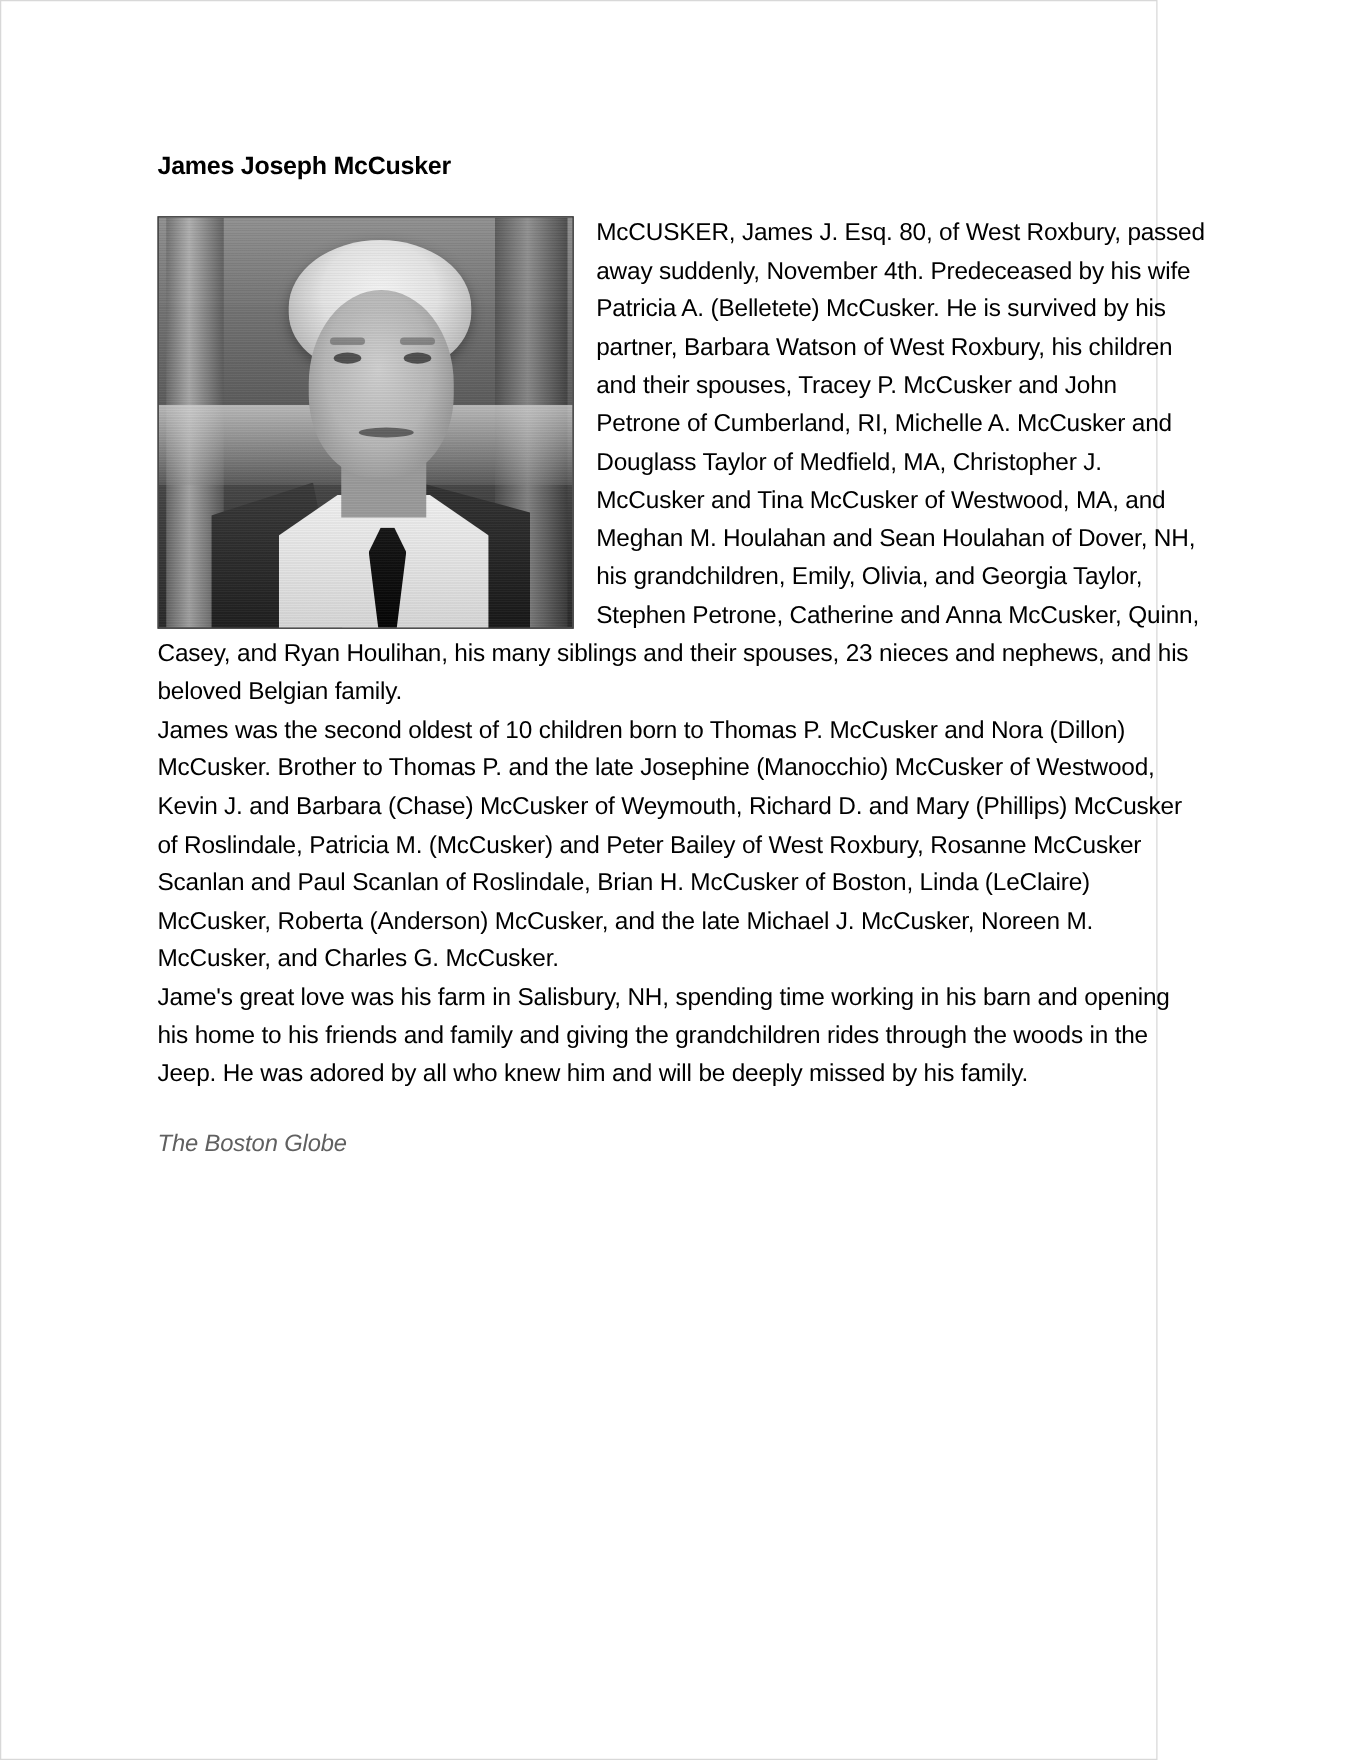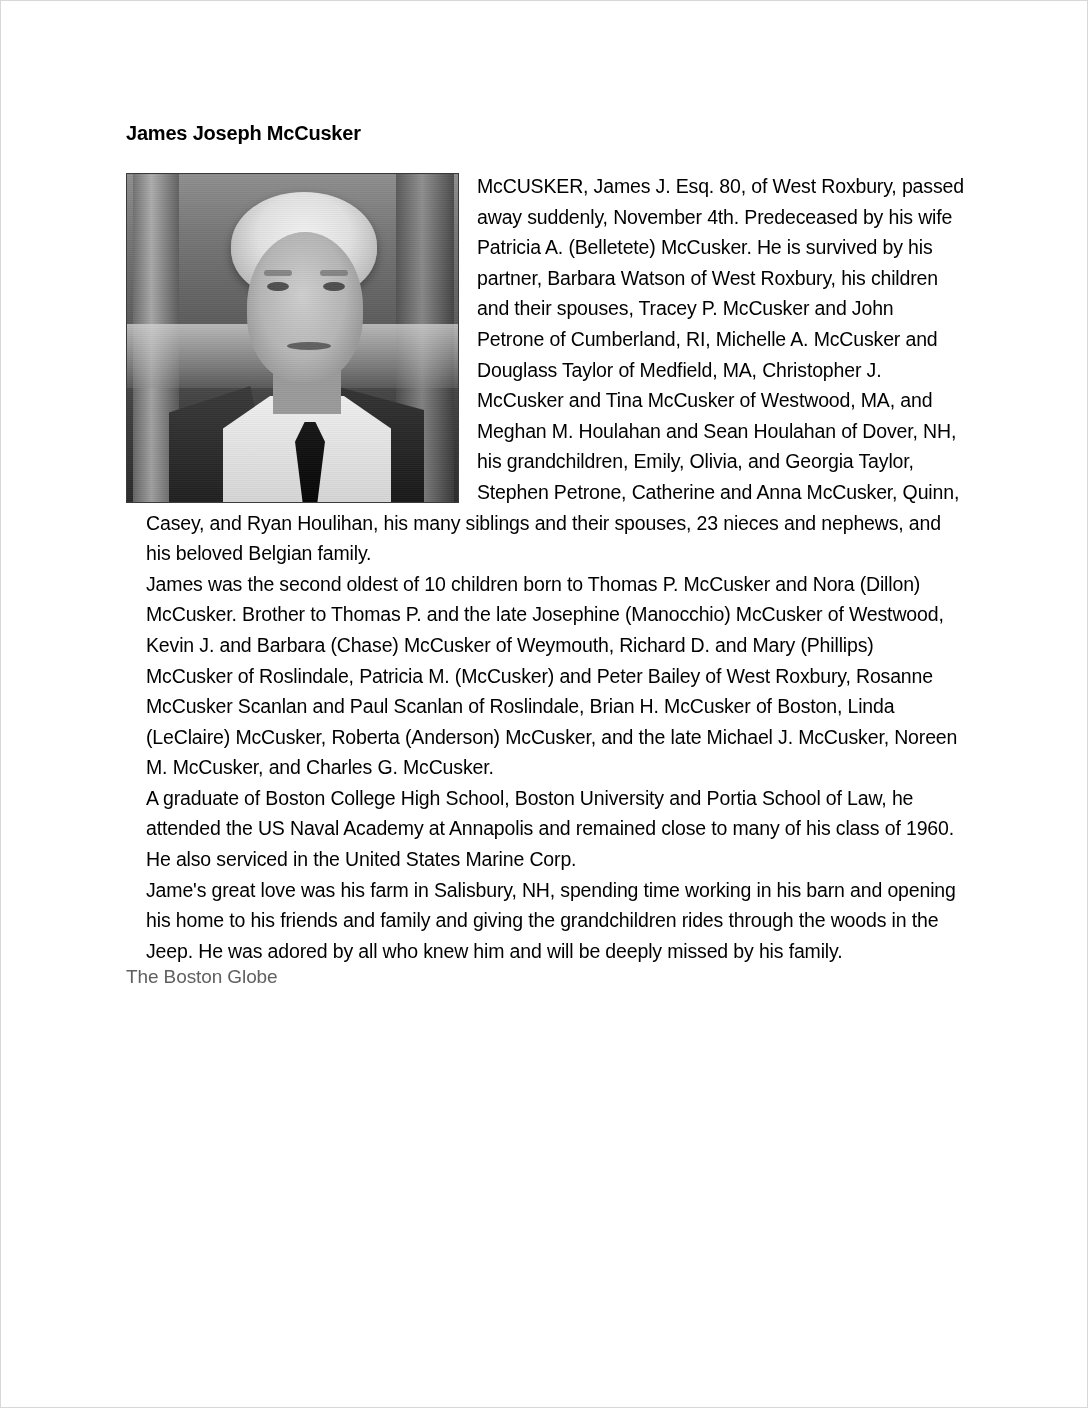--- a/index.html
+++ b/index.html
@@ -12,21 +12,21 @@
     height: 1408px;
     font-family: "Liberation Sans", sans-serif;
     color: #000000;
     overflow: hidden;
     position: relative;
   }
   .page {
     position: absolute;
     left: 0;
     top: 0;
-    width: 1088px;
+    width: 926px;
     height: 1408px;
     background: #ffffff;
     border: 1px solid #d8d8d8;
     box-sizing: border-box;
   }
   .content {
     position: absolute;
     left: 125px;
     top: 120px;
     width: 838px;
@@ -149,23 +149,25 @@
     background: linear-gradient(180deg, #161616, #050505);
     clip-path: polygon(32% 0%, 68% 0%, 100% 24%, 74% 100%, 26% 100%, 0% 24%);
   }
   .ph-grain {
     position: absolute;
     inset: 0;
     background-image:
       repeating-linear-gradient(0deg, rgba(255,255,255,.035) 0 1px, rgba(0,0,0,.035) 1px 2px);
     pointer-events: none;
   }
-  .para { margin: 0; padding-left: 20px; }
+  .para { margin: 0; }
   .source {
+    margin-top: 30px;
     font-size: 19px;
+    font-style: italic;
     color: #606060;
     letter-spacing: -0.1px;
   }
   .clearfix::after { content: ""; display: block; clear: both; }
 </style>
 </head>
 <body>
 
 <div class="page">
   <div class="content">
@@ -191,19 +193,18 @@
           <div class="ph-eye-l"></div>
           <div class="ph-eye-r"></div>
           <div class="ph-mouth"></div>
           <div class="ph-tie"></div>
           <div class="ph-grain"></div>
         </div>
       </div>
 
       <p class="para">McCUSKER, James J. Esq. 80, of West Roxbury, passed away suddenly, November 4th. Predeceased by his wife Patricia A. (Belletete) McCusker. He is survived by his partner, Barbara Watson of West Roxbury, his children and their spouses, Tracey P. McCusker and John Petrone of Cumberland, RI, Michelle A. McCusker and Douglass Taylor of Medfield, MA, Christopher J. McCusker and Tina McCusker of Westwood, MA, and Meghan M. Houlahan and Sean Houlahan of Dover, NH, his grandchildren, Emily, Olivia, and Georgia Taylor, Stephen Petrone, Catherine and Anna McCusker, Quinn, Casey, and Ryan Houlihan, his many siblings and their spouses, 23 nieces and nephews, and his beloved Belgian family.</p>
       <p class="para">James was the second oldest of 10 children born to Thomas P. McCusker and Nora (Dillon) McCusker. Brother to Thomas P. and the late Josephine (Manocchio) McCusker of Westwood, Kevin J. and Barbara (Chase) McCusker of Weymouth, Richard D. and Mary (Phillips) McCusker of Roslindale, Patricia M. (McCusker) and Peter Bailey of West Roxbury, Rosanne McCusker Scanlan and Paul Scanlan of Roslindale, Brian H. McCusker of Boston, Linda (LeClaire) McCusker, Roberta (Anderson) McCusker, and the late Michael J. McCusker, Noreen M. McCusker, and Charles G. McCusker.</p>
-      <p class="para">A graduate of Boston College High School, Boston University and Portia School of Law, he attended the US Naval Academy at Annapolis and remained close to many of his class of 1960. He also serviced in the United States Marine Corp.</p>
       <p class="para">Jame's great love was his farm in Salisbury, NH, spending time working in his barn and opening his home to his friends and family and giving the grandchildren rides through the woods in the Jeep. He was adored by all who knew him and will be deeply missed by his family.</p>
     </div>
 
     <div class="source">The Boston Globe</div>
   </div>
 </div>
 
 </body></html>

